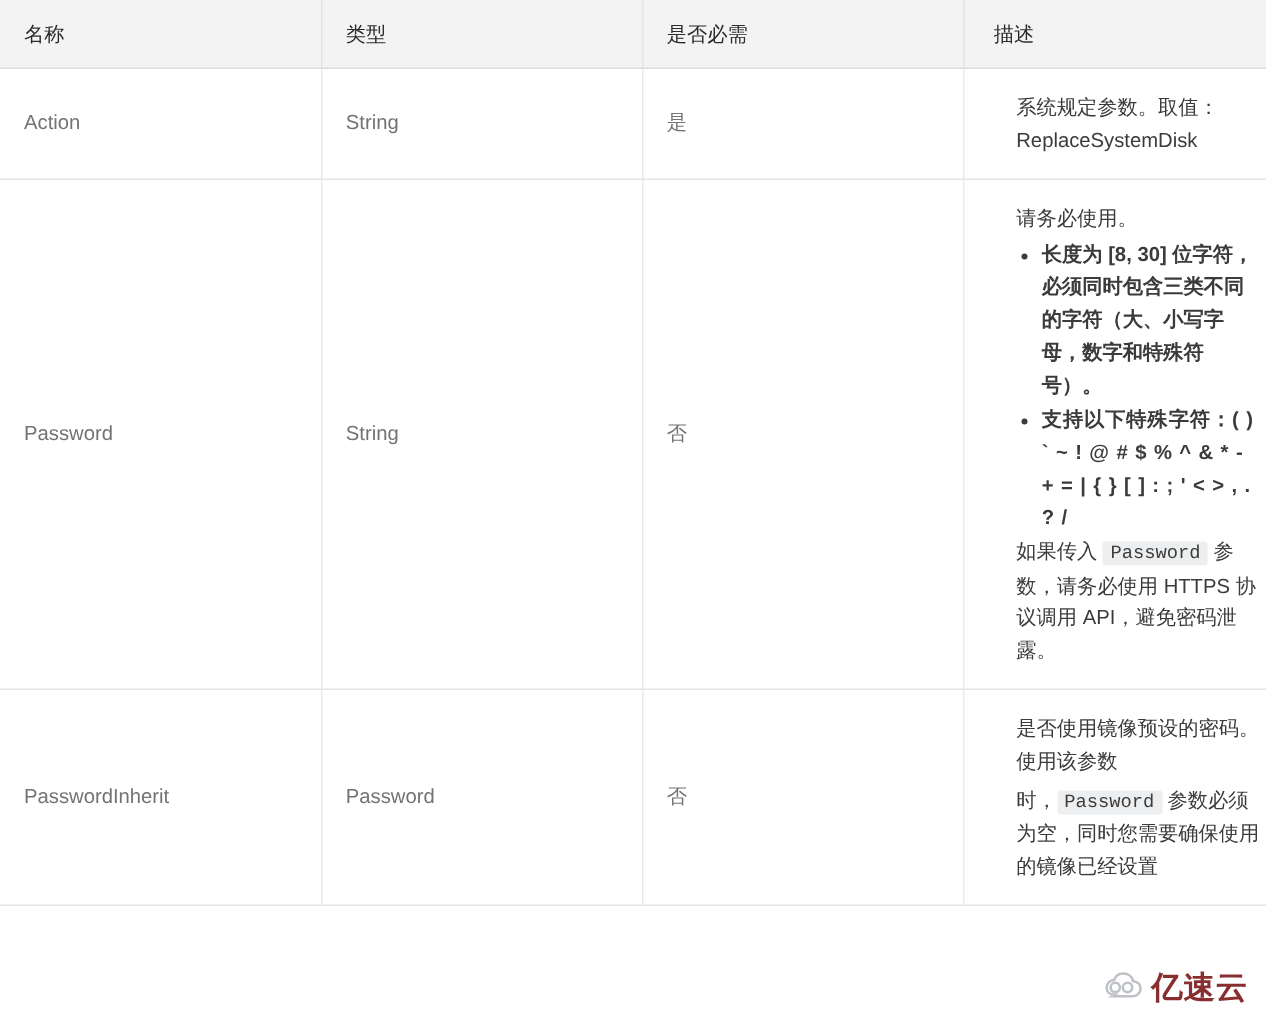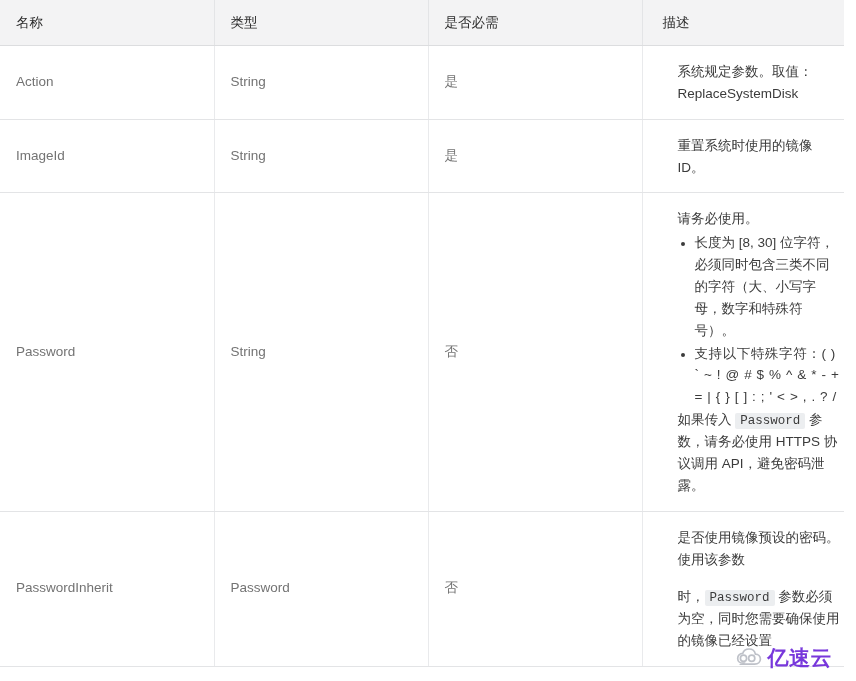--- a/index.html
+++ b/index.html
@@ -78,20 +78,21 @@
 
   ul.desc-list {
     margin: 2px 0 0 0;
     padding-left: 17px;
     list-style: disc;
   }
   ul.desc-list li {
     margin: 0 0 1px 0;
     line-height: 1.62;
     word-break: break-all;
+    font-weight: bold;
   }
   ul.desc-list li::marker { font-size: 12px; }
 
   code.inline-code {
     background: #eceef0;
     font-family: "Liberation Mono", "DejaVu Sans Mono", monospace;
     font-size: 12.5px;
     padding: 1px 5px;
     border-radius: 2px;
     color: #3b3b3b;
@@ -110,25 +111,24 @@
     bottom: 12px;
     display: flex;
     align-items: center;
     gap: 5px;
     opacity: 0.92;
     pointer-events: none;
     user-select: none;
   }
   .watermark .wm-text {
     font-size: 21px;
-    color: #6d28d9;
+    color: #7f1d1d;
     font-weight: bold;
     letter-spacing: 0.5px;
     line-height: 1;
-    font-family: Liberation Serif, serif;
   }
   .watermark svg { display: block; }
 </style>
 </head>
 <body>
 
 <div class="doc-table-wrap">
 
   <table class="param-table">
     <colgroup>
@@ -152,28 +152,20 @@
       <tr class="row-short">
         <td>Action</td>
         <td>String</td>
         <td>是</td>
         <td class="desc-cell">
           <p class="desc-p">系统规定参数。取值：ReplaceSystemDisk</p>
         </td>
       </tr>
 
 
-      <tr class="row-short">
-        <td>ImageId</td>
-        <td>String</td>
-        <td>是</td>
-        <td class="desc-cell">
-          <p class="desc-p">重置系统时使用的镜像 ID。</p>
-        </td>
-      </tr>
 
       <tr>
         <td>Password</td>
         <td>String</td>
         <td>否</td>
         <td class="desc-cell">
           <p class="desc-p">请务必使用。</p>
           <ul class="desc-list">
             <li>长度为 [8, 30] 位字符，必须同时包含三类不同的字符（大、小写字母，数字和特殊符号）。</li>
             <li class="spec-chars">支持以下特殊字符：( ) ` ~ ! @ # $ % ^ &amp; * - + = | { } [ ] : ; ' &lt; &gt; , . ? /</li>
@@ -181,21 +173,21 @@
           <p class="desc-p"><span>如果传入 </span><code class="inline-code">Password</code><span> 参数，请务必使用 HTTPS 协议调用 API，避免密码泄露。</span></p>
         </td>
       </tr>
 
       <tr>
         <td>PasswordInherit</td>
         <td>Password</td>
         <td>否</td>
         <td class="desc-cell">
           <p class="desc-p">是否使用镜像预设的密码。使用该参数</p>
-          <p class="desc-p" style="margin-top:15px"><span>时，</span><code class="inline-code">Password</code><span> 参数必须为空，同时您需要确保使用的镜像已经设置</span></p>
+          <p class="desc-p" style="margin-top:4px"><span>时，</span><code class="inline-code">Password</code><span> 参数必须为空，同时您需要确保使用的镜像已经设置</span></p>
         </td>
       </tr>
 
     </tbody>
   </table>
 
   <div class="watermark">
     <span>
       <svg width="30" height="22" viewBox="0 0 30 22" aria-hidden="true">
         <g fill="none" stroke="#b9bcc4" stroke-width="1.7">

